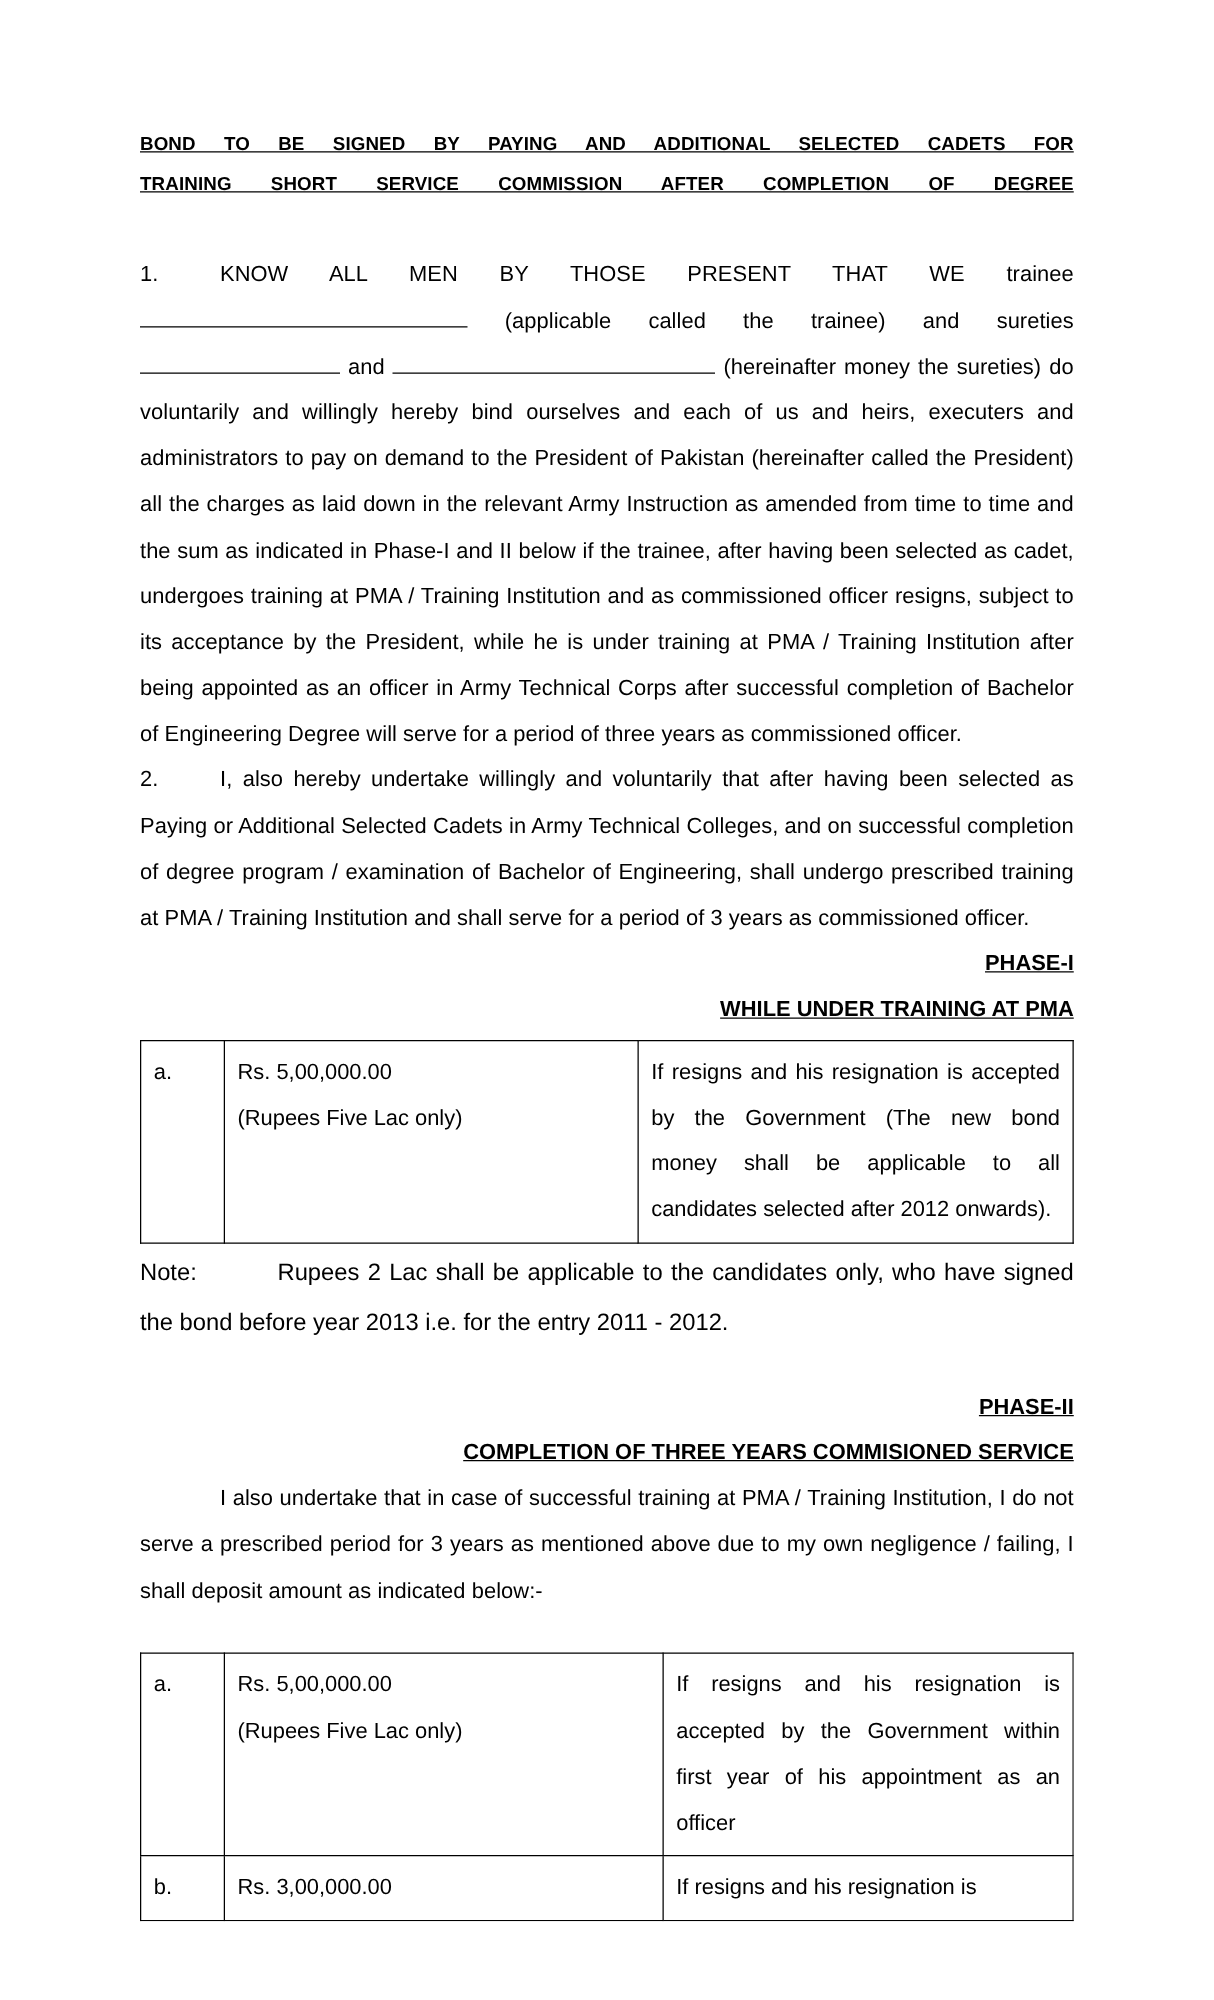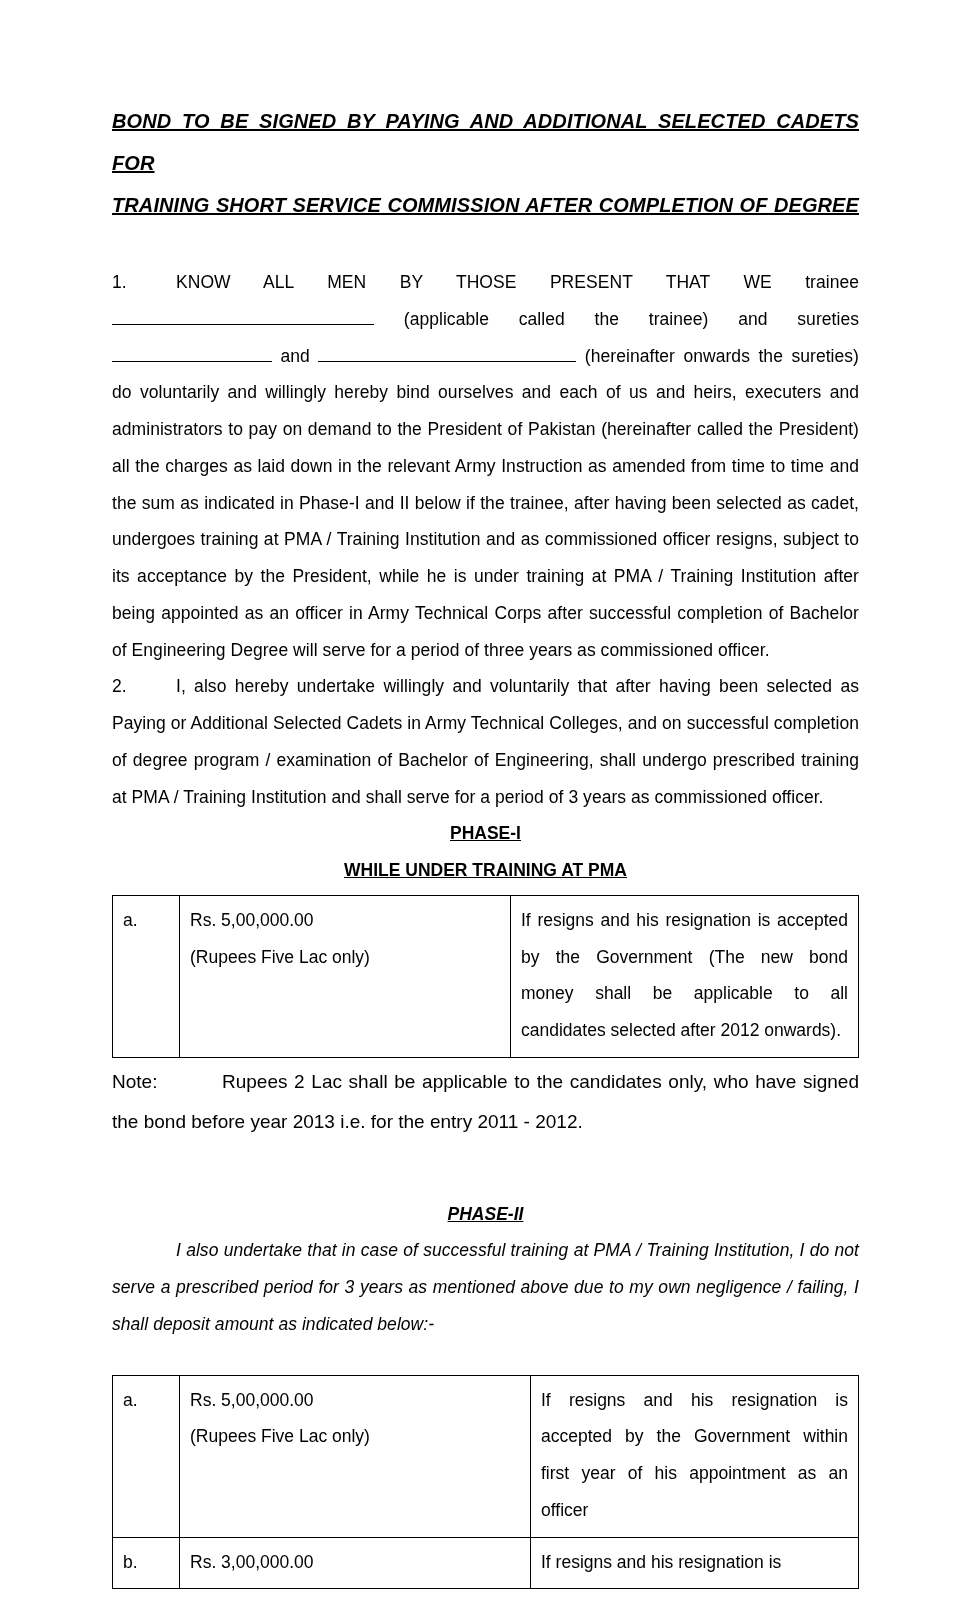--- a/index.html
+++ b/index.html
@@ -14,29 +14,28 @@
     color: #000000;
   }
   .page {
     width: 971px;
     min-height: 1600px;
     box-sizing: border-box;
     padding: 100px 112px 40px 112px;
     background: #ffffff;
   }
   .doc-title {
-    font-size: 20px;
+    font-size: 15px;
     font-weight: bold;
     text-decoration: underline;
     text-align: justify;
     text-align-last: justify;
     line-height: 2.1;
     letter-spacing: 0.1px;
     margin: 0 0 8px 0;
-    font-style: italic;
   }
   .doc-title .line {
     display: block;
     text-align: justify;
     text-align-last: justify;
   }
   .doc-title .line.last {
     text-align-last: justify;
   }
   p.body-text {
@@ -70,21 +69,21 @@
     border-bottom: 1.6px solid #000;
     width: 160px;
     vertical-align: baseline;
     height: 1em;
   }
   .para-indent-first {
     display: inline-block;
     width: 64px;
   }
   .center-head {
-    text-align: center;
+    text-align: right;
     font-size: 17.5px;
     font-weight: bold;
     text-decoration: underline;
     line-height: 2.1;
   }
   table.bond-table {
     border-collapse: collapse;
     width: 100%;
     margin-top: 6px;
     table-layout: fixed;
@@ -100,21 +99,21 @@
   td.col-amt { width: 310px; }
   td.col-desc { text-align: justify; }
   .amt-line { display: block; }
   .note-block {
     font-size: 19px;
     line-height: 2.1;
     text-align: justify;
     margin-top: 4px;
   }
   .note-label { display: inline-block; width: 110px; }
-  .phase2-wrap { margin-top: 54px; font-style: italic; }
+  .phase2-wrap { margin-top: 28px; }
   .tbl2-wrap { margin-top: 26px; }
   table.bond-table2 td.col-amt { width: 330px; }
   .clip-bottom {
     overflow: hidden;
   }
 </style>
 </head>
 <body>
 
 <div class="page">
@@ -126,21 +125,21 @@
 
   <div class="spacer-lg"></div>
 
   <p class="body-text">
     <span class="num">1.</span><span>KNOW ALL MEN BY THOSE PRESENT THAT WE trainee</span>
     <span class="blank-long"></span>
     <span>(applicable called the trainee) and sureties</span>
     <span class="blank-short"></span>
     <span>and</span>
     <span class="blank-mid"></span>
-    <span>(hereinafter onwards the</span>
+    <span>(hereinafter money the</span>
     <span>sureties) do voluntarily and willingly hereby bind ourselves and each of us and heirs, executers and administrators to pay on demand to the President of Pakistan (hereinafter called the President) all the charges as laid down in the relevant Army Instruction as amended from time to time and the sum as indicated in Phase-I and II below if the trainee, after having been selected as cadet, undergoes training at PMA / Training Institution and as commissioned officer resigns, subject to its acceptance by the President, while he is under training at PMA / Training Institution after being appointed as an officer in Army Technical Corps after successful completion of Bachelor of Engineering Degree will serve for a period of three years as commissioned officer.</span>
   </p>
 
   <p class="body-text">
     <span class="num">2.</span><span>I, also hereby undertake willingly and voluntarily that after having been selected as Paying or Additional Selected Cadets in Army Technical Colleges, and on successful completion of degree program / examination of Bachelor of Engineering, shall undergo prescribed training at PMA / Training Institution and shall serve for a period of 3 years as commissioned officer.</span>
   </p>
 
   <div class="center-head">PHASE-I</div>
   <div class="center-head">WHILE UNDER TRAINING AT PMA</div>
 
@@ -156,20 +155,21 @@
       </tr>
     </tbody>
   </table>
 
   <div class="note-block">
     <span class="note-label">Note:</span><span>Rupees 2 Lac shall be applicable to the candidates only, who have signed the bond before year 2013 i.e. for the entry 2011 - 2012.</span>
   </div>
 
   <div class="phase2-wrap">
     <div class="center-head">PHASE-II</div>
+    <div class="center-head">COMPLETION OF THREE YEARS COMMISIONED SERVICE</div>
 
     <p class="body-text">
       <span class="para-indent-first"></span><span>I also undertake that in case of successful training at PMA / Training Institution, I do not serve a prescribed period for 3 years as mentioned above due to my own negligence / failing, I shall deposit amount as indicated below:-</span>
     </p>
   </div>
 
   <div class="tbl2-wrap clip-bottom">
     <table class="bond-table bond-table2">
       <tbody>
         <tr>

